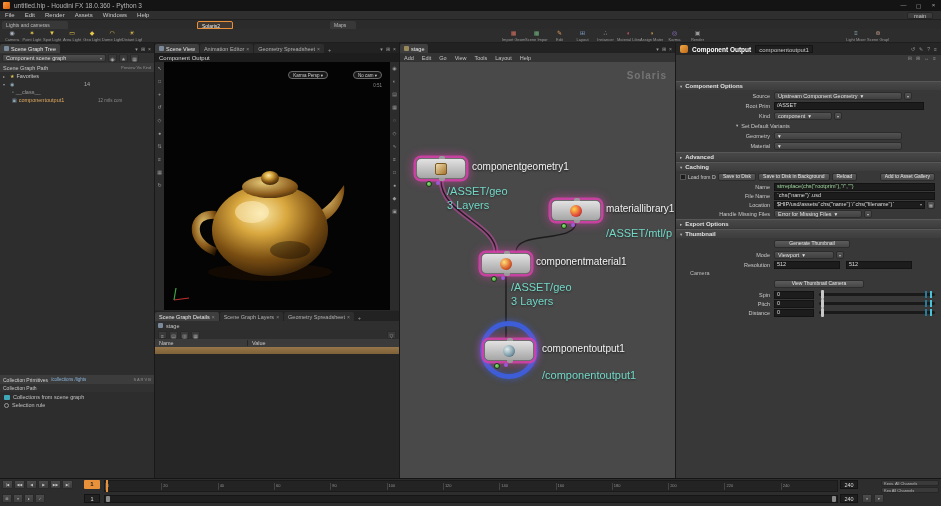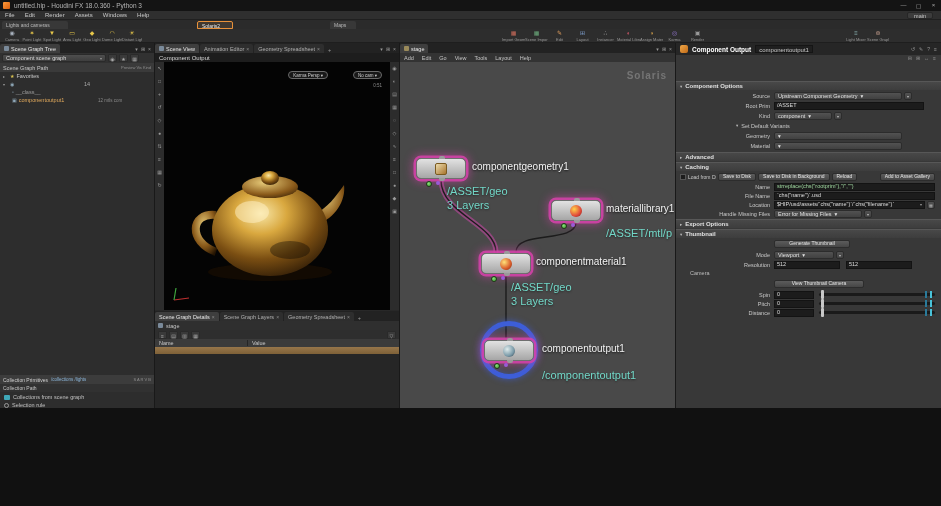--- a/index.html
+++ b/index.html
@@ -1,17 +1,17 @@
 <!DOCTYPE html>
 <html><head>
 <meta charset="utf-8">
 <style>
 *{margin:0;padding:0;box-sizing:border-box;font-family:"Liberation Sans","DejaVu Sans",sans-serif;}
 html,body{background:#111;}
-#app{position:relative;width:941px;height:408px;background:#4c1d95;overflow:hidden;color:#cfcfcf;}
+#app{position:relative;width:941px;height:506px;background:#4c1d95;overflow:hidden;color:#cfcfcf;}
 .abs{position:absolute;}
 
 .titlebar{left:0;top:0;width:941px;height:11px;background:#141414;display:flex;align-items:center;font-size:6.5px;color:#b5b5b5;}
 .houdini-icon{width:7px;height:7px;background:linear-gradient(135deg,#ff9a3a,#d85f10);border-radius:1px;margin:0 4px 0 3px;}
 .win-controls{margin-left:auto;display:flex;}
 .win-btn{width:15px;text-align:center;font-size:6px;color:#aaa;}
 .menubar{left:0;top:11px;width:941px;height:9px;background:#2f2f2f;display:flex;align-items:center;font-size:6px;color:#c8c8c8;border-bottom:1px solid #202020;}
 .menu-item{padding:0 5px;}
 .desktop-box{margin-left:auto;margin-right:8px;background:#3c3c3c;border:1px solid #262626;border-radius:2px;padding:0 6px;font-size:5.5px;height:7px;line-height:6px;}
 

